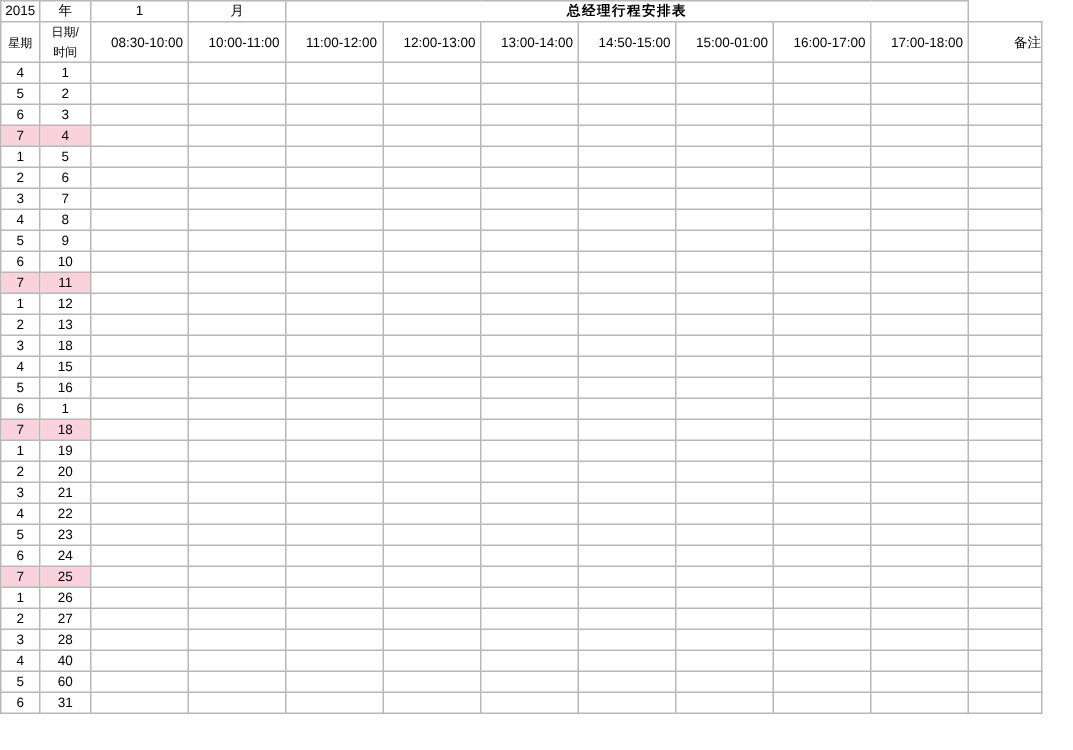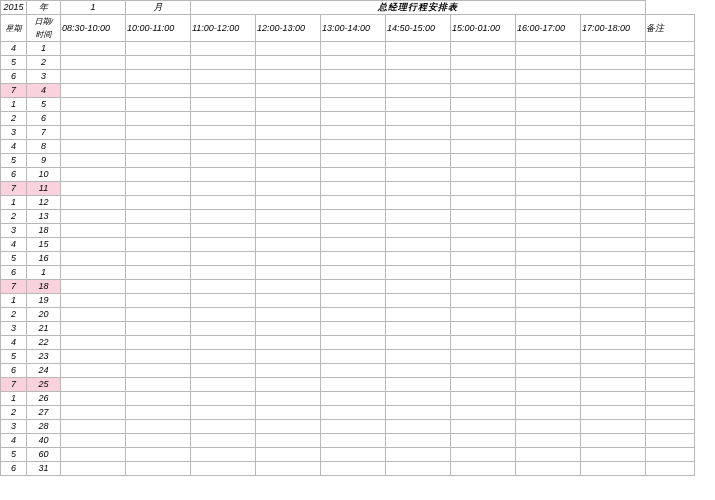--- a/index.html
+++ b/index.html
@@ -16,21 +16,20 @@
   }
   #sheet {
     width: 715px;
     height: 500px;
     position: relative;
   }
   table.grid {
     border-collapse: collapse;
     table-layout: fixed;
     width: 632px;
-    font-style: italic;
   }
   table.grid td {
     border: 1px solid #b8b8b8;
     font-size: 9px;
     padding: 0;
     height: 13px;
     line-height: 13px;
     text-align: center;
     vertical-align: middle;
     background: #ffffff;
@@ -65,25 +64,25 @@
   .hdr2 td {
     height: 24px;
     line-height: 11px;
     font-size: 9px;
   }
   .hdr2 td.two-line {
     font-size: 8px;
   }
   .hdr2 td.slot-head {
     text-align: left;
-    padding-left: 1px;
+    padding-left: 13px;
     font-size: 9px;
   }
   .hdr2 td.note-head {
-    text-align: left;
+    text-align: right;
   }
   .sunday {
     background: #f9d2dd !important;
   }
   .wk {
     font-size: 9px;
   }
   .dy {
     font-size: 9px;
   }

